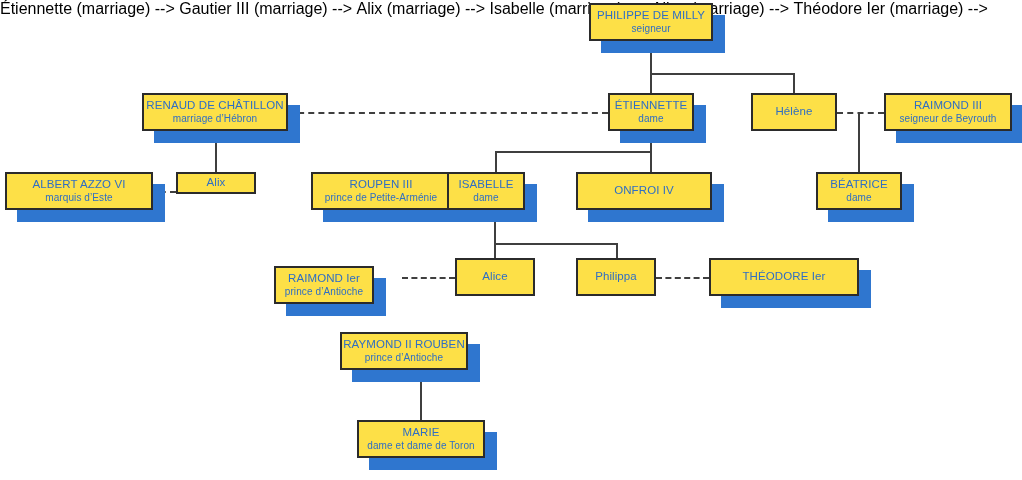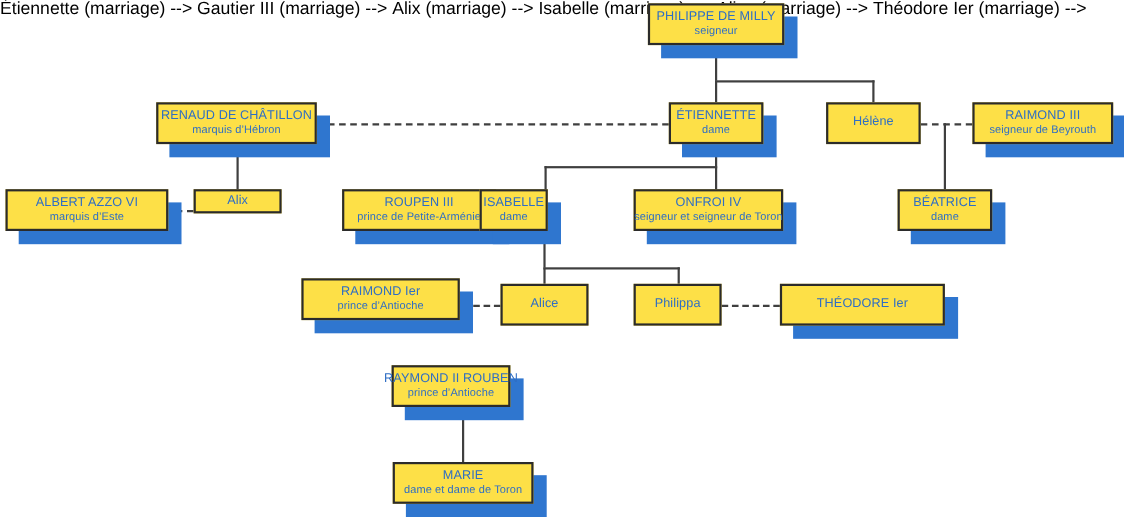--- a/index.html
+++ b/index.html
@@ -129,21 +129,21 @@
         <div class="shadow"></div>
         <div class="box">
           <div class="l1">PHILIPPE DE MILLY</div>
           <div class="l2">seigneur</div>
         </div>
       </div>
       <div class="node" style="left: 142px; top: 93px; width: 146px; height: 38px;">
         <div class="shadow"></div>
         <div class="box">
           <div class="l1">RENAUD DE CHÂTILLON</div>
-          <div class="l2">marquis d’Hébron</div>
+          <div class="l2">marriage d’Hébron</div>
         </div>
       </div>
       <div class="node" style="left: 608px; top: 93px; width: 86px; height: 38px;">
         <div class="shadow"></div>
         <div class="box">
           <div class="l1">ÉTIENNETTE</div>
           <div class="l2">dame</div>
         </div>
       </div>
       <div class="node single" style="left: 751px; top: 93px; width: 86px; height: 38px;">
@@ -170,42 +170,41 @@
           <div class="l1">Alix</div>
         </div>
       </div>
       <div class="node" style="left: 311px; top: 172px; width: 140px; height: 38px;">
         <div class="shadow"></div>
         <div class="box">
           <div class="l1">ROUPEN III</div>
           <div class="l2">prince de Petite-Arménie</div>
         </div>
       </div>
-      <div class="node" style="left: 436px; top: 172px; width: 62px; height: 38px; padding-left: 25px;">
+      <div class="node" style="left: 447px; top: 172px; width: 78px; height: 38px; padding-left: 25px;">
         <div class="shadow"></div>
         <div class="box">
           <div class="l1">ISABELLE</div>
           <div class="l2">dame</div>
         </div>
       </div>
       <div class="node" style="left: 576px; top: 172px; width: 136px; height: 38px;">
         <div class="shadow"></div>
         <div class="box">
           <div class="l1">ONFROI IV</div>
-          <div class="l2">seigneur et seigneur de Toron</div>
         </div>
       </div>
       <div class="node" style="left: 816px; top: 172px; width: 86px; height: 38px;">
         <div class="shadow"></div>
         <div class="box">
           <div class="l1">BÉATRICE</div>
           <div class="l2">dame</div>
         </div>
       </div>
-      <div class="node" style="left: 274px; top: 253px; width: 144px; height: 38px;">
+      <div class="node" style="left: 274px; top: 266px; width: 100px; height: 38px;">
         <div class="shadow"></div>
         <div class="box">
           <div class="l1">RAIMOND Ier</div>
           <div class="l2">prince d’Antioche</div>
         </div>
       </div>
       <div class="node single" style="left: 455px; top: 258px; width: 80px; height: 38px;">
         <div class="box">
           <div class="l1">Alice</div>
         </div>
@@ -214,21 +213,21 @@
         <div class="box">
           <div class="l1">Philippa</div>
         </div>
       </div>
       <div class="node" style="left: 709px; top: 258px; width: 150px; height: 38px; padding-left: 16px;">
         <div class="shadow"></div>
         <div class="box">
           <div class="l1">THÉODORE Ier</div>
         </div>
       </div>
-      <div class="node" style="left: 356px; top: 332px; width: 108px; height: 38px; text-decoration: underline;">
+      <div class="node" style="left: 340px; top: 332px; width: 128px; height: 38px; text-decoration: underline;">
         <div class="shadow"></div>
         <div class="box">
           <div class="l1">RAYMOND II ROUBEN</div>
           <div class="l2">prince d’Antioche</div>
         </div>
       </div>
       <div class="node" style="left: 357px; top: 420px; width: 128px; height: 38px;">
         <div class="shadow"></div>
         <div class="box">
           <div class="l1">MARIE</div>

